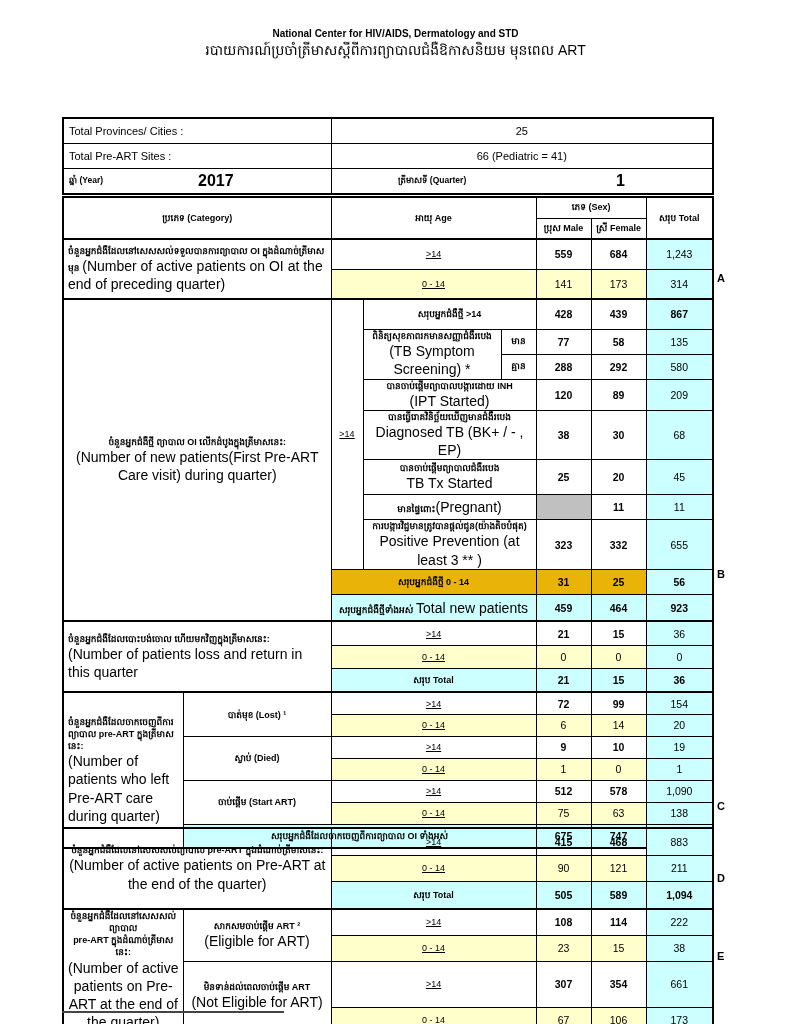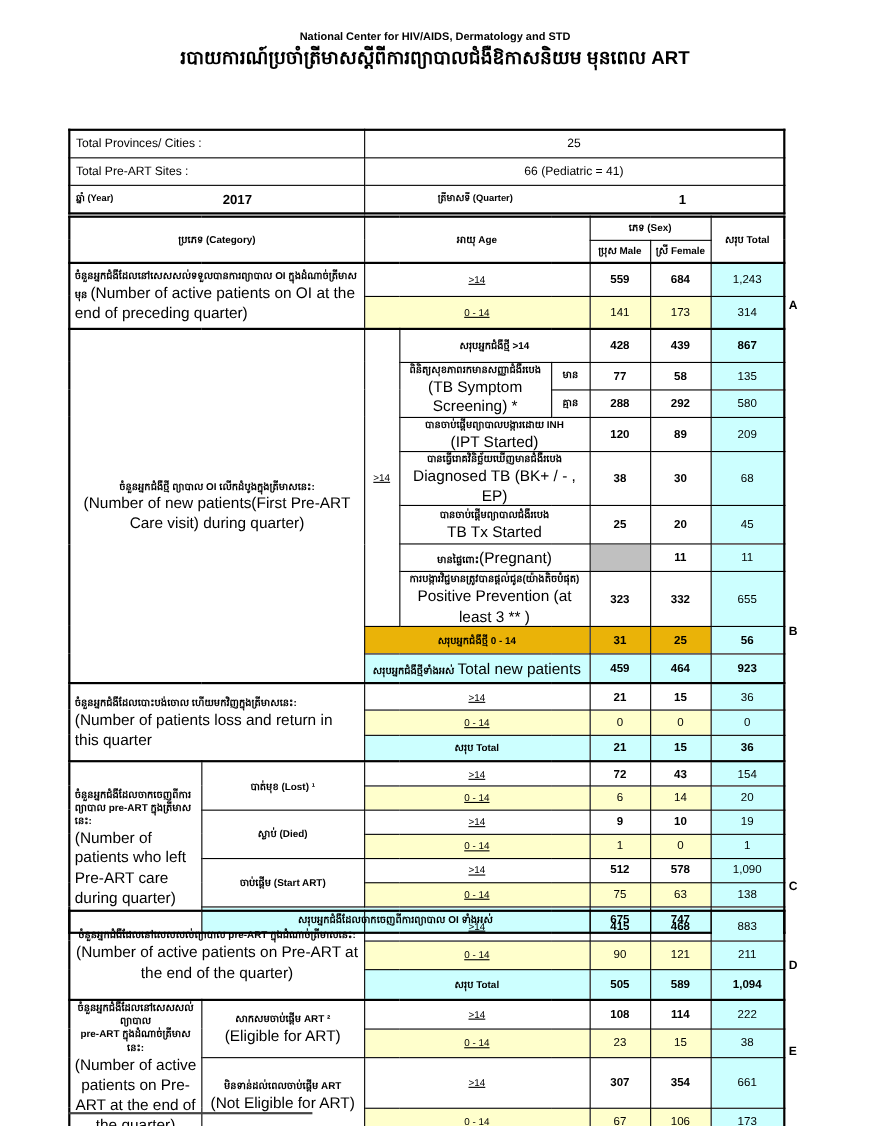--- a/index.html
+++ b/index.html
@@ -1,32 +1,32 @@
 <!DOCTYPE html>
 <html><head>
 <meta charset="utf-8">
 <style>
   html,body{margin:0;padding:0;}
   body{width:791px;height:1024px;position:relative;background:#fff;color:#000;
        font-family:"Liberation Sans",sans-serif;overflow:hidden;}
   .titleblock{position:absolute;top:26px;left:0;width:791px;text-align:center;}
   .t-km1{font-size:14px;font-weight:bold;line-height:1.3;}
   .t-en1{font-size:10px;font-weight:bold;line-height:1.5;}
-  .t-km2{font-size:17px;font-weight:bold;line-height:1.4;text-align:center;}
+  .t-km2{font-size:14px;font-weight:normal;line-height:1.4;text-align:center;}
   .t-en2{font-size:9.5px;font-weight:bold;line-height:1.5;}
 
   table{border-collapse:collapse;table-layout:fixed;}
   td{border:1px solid #000;padding:0 2px;text-align:center;vertical-align:middle;
      font-size:10px;overflow:hidden;}
   .info-table{position:absolute;left:62px;top:117px;width:650px;border:2px solid #000;}
   .info-table td{border:1.5px solid #000;height:24px;font-size:11px;}
   .info-lbl{text-align:left;padding-left:5px;}
   .flexcell{display:flex;align-items:center;width:100%;}
   .small-km{font-size:8.5px;font-weight:bold;}
-  .big-val{font-size:12px;font-weight:bold;}
+  .big-val{font-size:16px;font-weight:bold;}
 
   .main-table{position:absolute;left:62px;width:650px;border:2px solid #000;}
   #table1{top:196px;}
   #table2{top:827px;}
   tbody.sec{border:2px solid #000;}
   thead{border:2px solid #000;}
   .hd{font-weight:bold;font-size:9px;}
   .km{font-size:9px;font-weight:bold;line-height:1.35;}
   .en{font-size:14px;font-weight:normal;line-height:1.3;}
   .lbl-left{text-align:left;padding:2px 4px;}
@@ -240,21 +240,21 @@
 
   <tbody class="sec">
     <tr style="height:22px">
       <td rowspan="7" class="lbl-left br2">
         <div class="km">ចំនួនអ្នកជំងឺដែលចាកចេញពីការ ព្យាបាល pre-ART ក្នុងត្រីមាសនេះ:</div>
         <div class="en">(Number of patients who left Pre-ART care during quarter)</div>
       </td>
       <td rowspan="2" class="km">បាត់មុខ  (Lost) ¹</td>
       <td colspan="3" class="age">&gt;14</td>
       <td class="val b">72</td>
-      <td class="val b">43</td>
+      <td class="val b">99</td>
       <td class="val cy">154</td>
     </tr>
     <tr style="height:22px">
       <td colspan="3" class="age yw">0 - 14</td>
       <td class="val yw">6</td>
       <td class="val yw">14</td>
       <td class="val cy">20</td>
     </tr>
     <tr style="height:22px">
       <td rowspan="2" class="km">ស្លាប់  (Died)</td>

